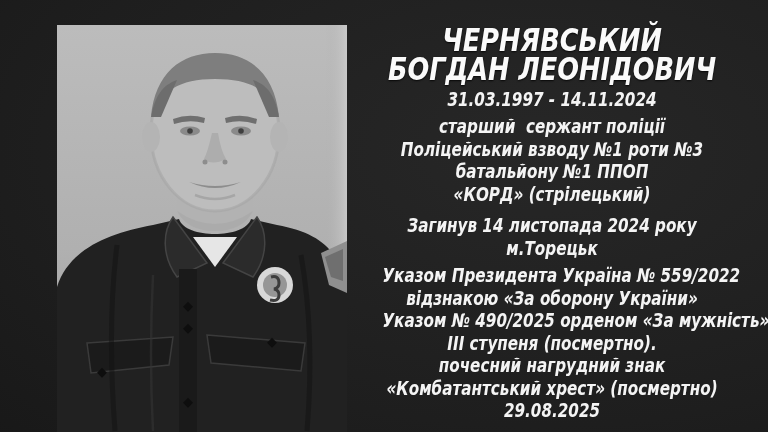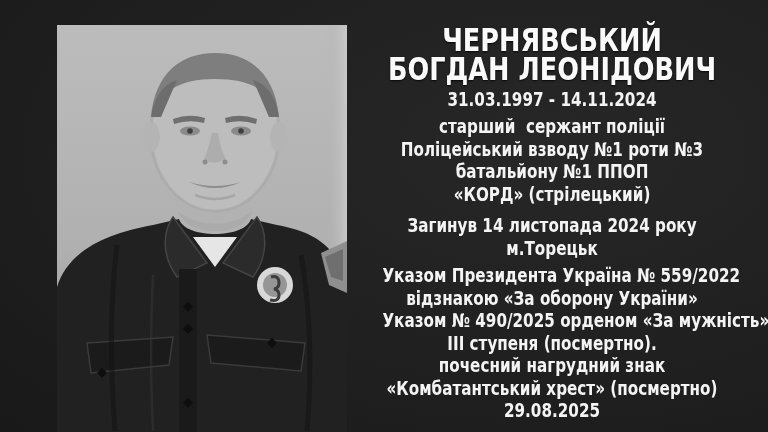--- a/index.html
+++ b/index.html
@@ -11,20 +11,21 @@
     height: 432px;
     overflow: hidden;
     position: relative;
     background: radial-gradient(ellipse 900px 500px at 70% 35%, #272727 0%, #1e1e1e 55%, #151515 100%);
     font-family: "DejaVu Sans", "Liberation Sans", sans-serif;
   }
 
   .stage {
     position: absolute;
     inset: 0;
+    font-style: italic;
   }
 
   
   .photo-frame {
     position: absolute;
     left: 57px;
     top: 25px;
     width: 290px;
     height: 407px;
     background: #adadad;

